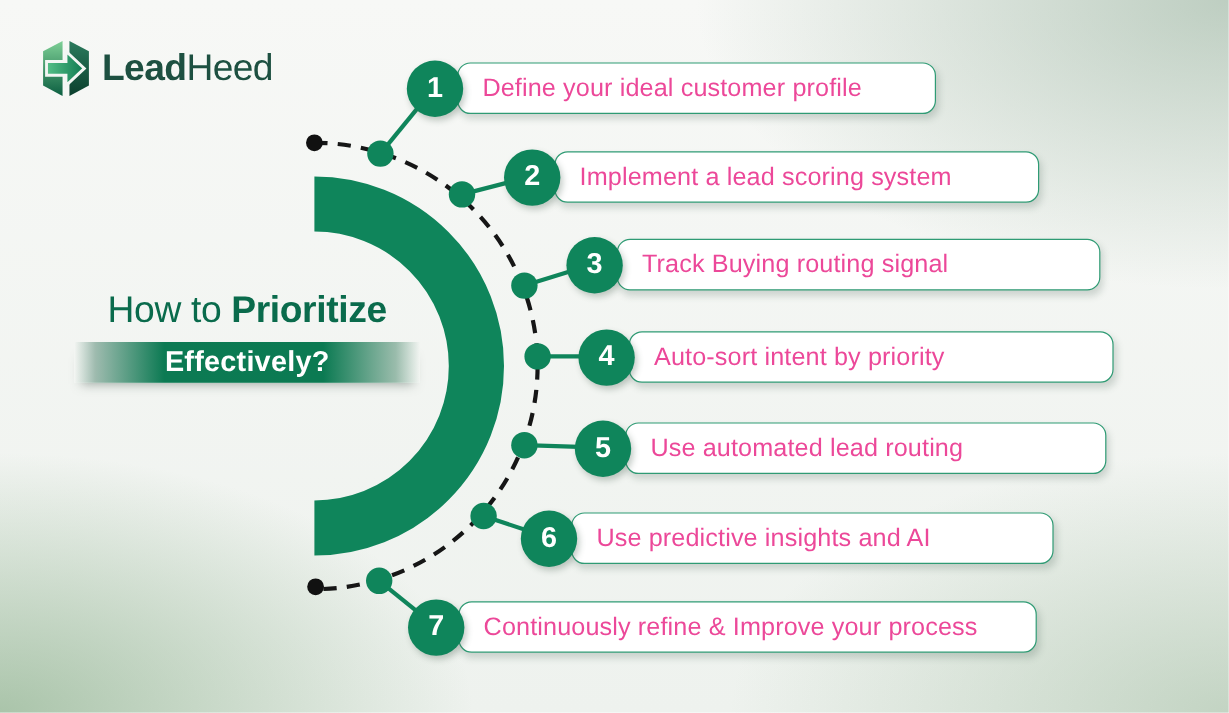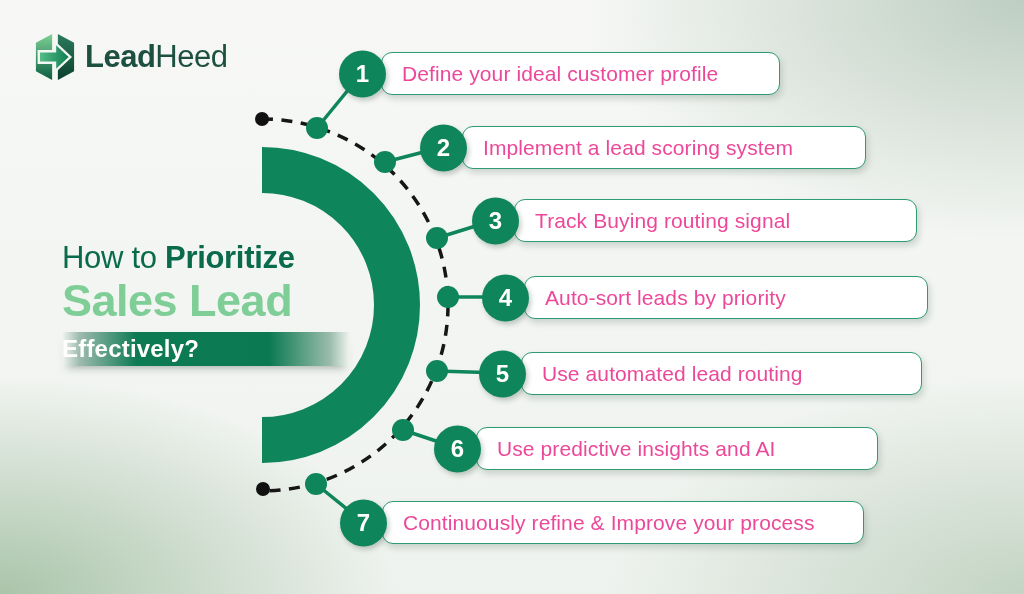--- a/index.html
+++ b/index.html
@@ -15,21 +15,21 @@
   }
   svg.layer{ position:absolute; left:0; top:0; }
 
   
   .logo{ position:absolute; left:34px; top:30px; display:flex; align-items:center; gap:9px; }
   .logo-text{ font-size:31px; color:#1d5041; letter-spacing:-0.5px; }
   .logo-text .b{ font-weight:700; }
   .logo-text .r{ font-weight:400; }
 
   
-  .title{ position:absolute; left:62px; top:240px; width:288px; }
+  .title{ position:absolute; left:62px; top:240px; width:288px; text-align:center; }
   .t1{ font-size:31px; color:#0a6b4c; font-weight:500; letter-spacing:-0.3px; }
   .t1 .emph{ font-weight:800; }
   .t2{ font-size:45px; line-height:1.0; margin-top:2px; color:#7fce97; font-weight:700; letter-spacing:-0.5px; }
   .banner{
     margin-top:9px; height:34px; line-height:34px;
     background:linear-gradient(90deg, rgba(12,122,83,0) 0%, rgba(90,140,120,.55) 6%,
                #0c7a53 26%, #0b7a52 72%, rgba(95,150,125,.6) 93%, rgba(12,122,83,0) 100%);
     color:#ffffff; font-size:24px; font-weight:700; letter-spacing:0.2px;
     box-shadow:0 7px 9px -6px rgba(70,90,80,.5);
   }
@@ -111,39 +111,38 @@
       </defs>
       <polygon points="2,13 19,4 19,52 2,43" fill="url(#lg1)"></polygon>
       <polygon points="25,4 42,13 42,43 25,52" fill="url(#lg2)"></polygon>
       <polygon points="5,22 22,22 22,13 38,28 22,43 22,34 5,34" fill="url(#lg3)" stroke="#f3f6f3" stroke-width="2.5"></polygon>
     </svg>
     <div class="logo-text"><span class="b">Lead</span><span class="r">Heed</span></div>
   </div>
 
   <div class="title">
     <div class="t1"><span>How to </span><span class="emph">Prioritize</span></div>
-    <div class="t2">Sales Lead</div>
     <div class="banner">Effectively?</div>
   </div>
 
   <div class="step s1">
     <div class="num">1</div>
     <div class="box">Define your ideal customer profile</div>
   </div>
   <div class="step s2">
     <div class="num">2</div>
     <div class="box">Implement a lead scoring system</div>
   </div>
   <div class="step s3">
     <div class="num">3</div>
     <div class="box">Track Buying routing signal</div>
   </div>
   <div class="step s4">
     <div class="num">4</div>
-    <div class="box">Auto-sort leads by priority</div>
+    <div class="box">Auto-sort intent by priority</div>
   </div>
   <div class="step s5">
     <div class="num">5</div>
     <div class="box">Use automated lead routing</div>
   </div>
   <div class="step s6">
     <div class="num">6</div>
     <div class="box">Use predictive insights and AI</div>
   </div>
   <div class="step s7">

